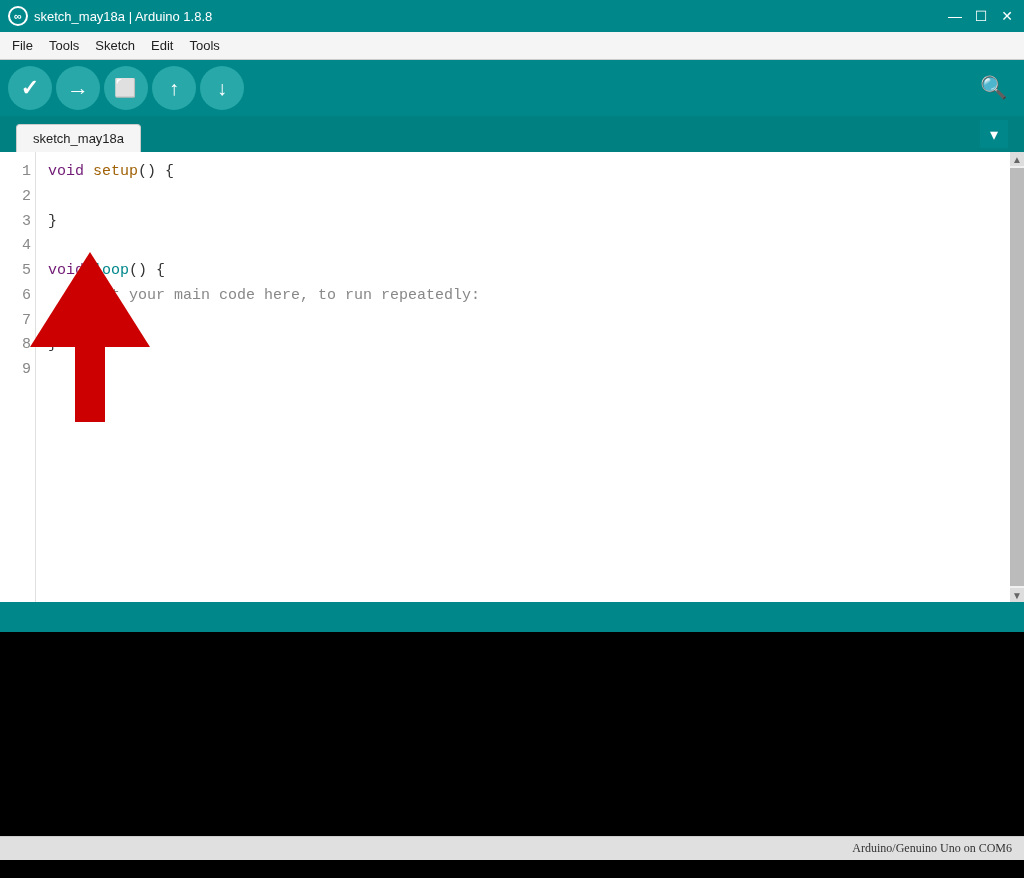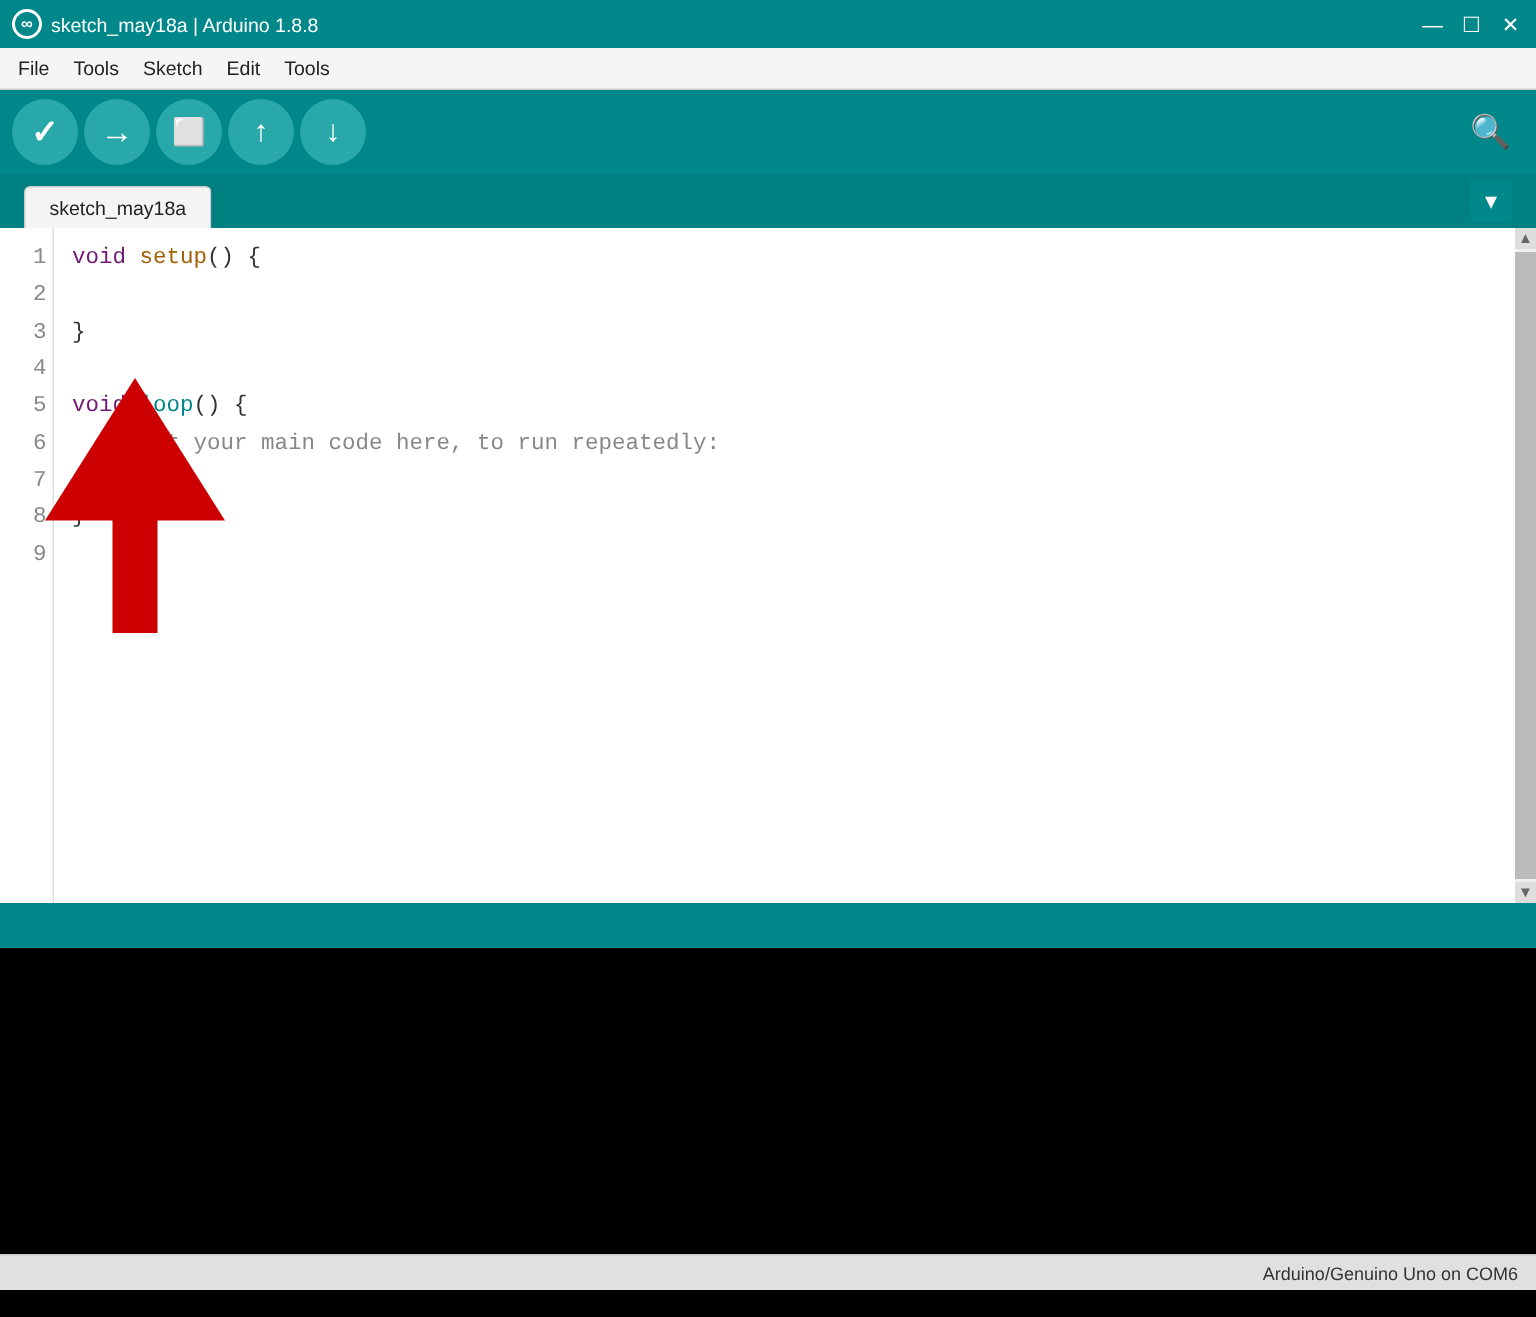--- a/index.html
+++ b/index.html
@@ -181,20 +181,21 @@
       border-top: 1px solid #ccc;
       display: flex;
       align-items: center;
       justify-content: flex-end;
       padding: 0 12px;
       font-size: 12px;
       color: #333;
       position: absolute;
       bottom: 0;
       width: 100%;
+      font-family: Liberation Serif, serif;
     }
 
     
     .arduino-logo {
       width: 20px; height: 20px;
       background: #00878A;
       border-radius: 50%;
       display: flex; align-items: center; justify-content: center;
       color: white; font-size: 11px; font-weight: bold;
       border: 2px solid white;

